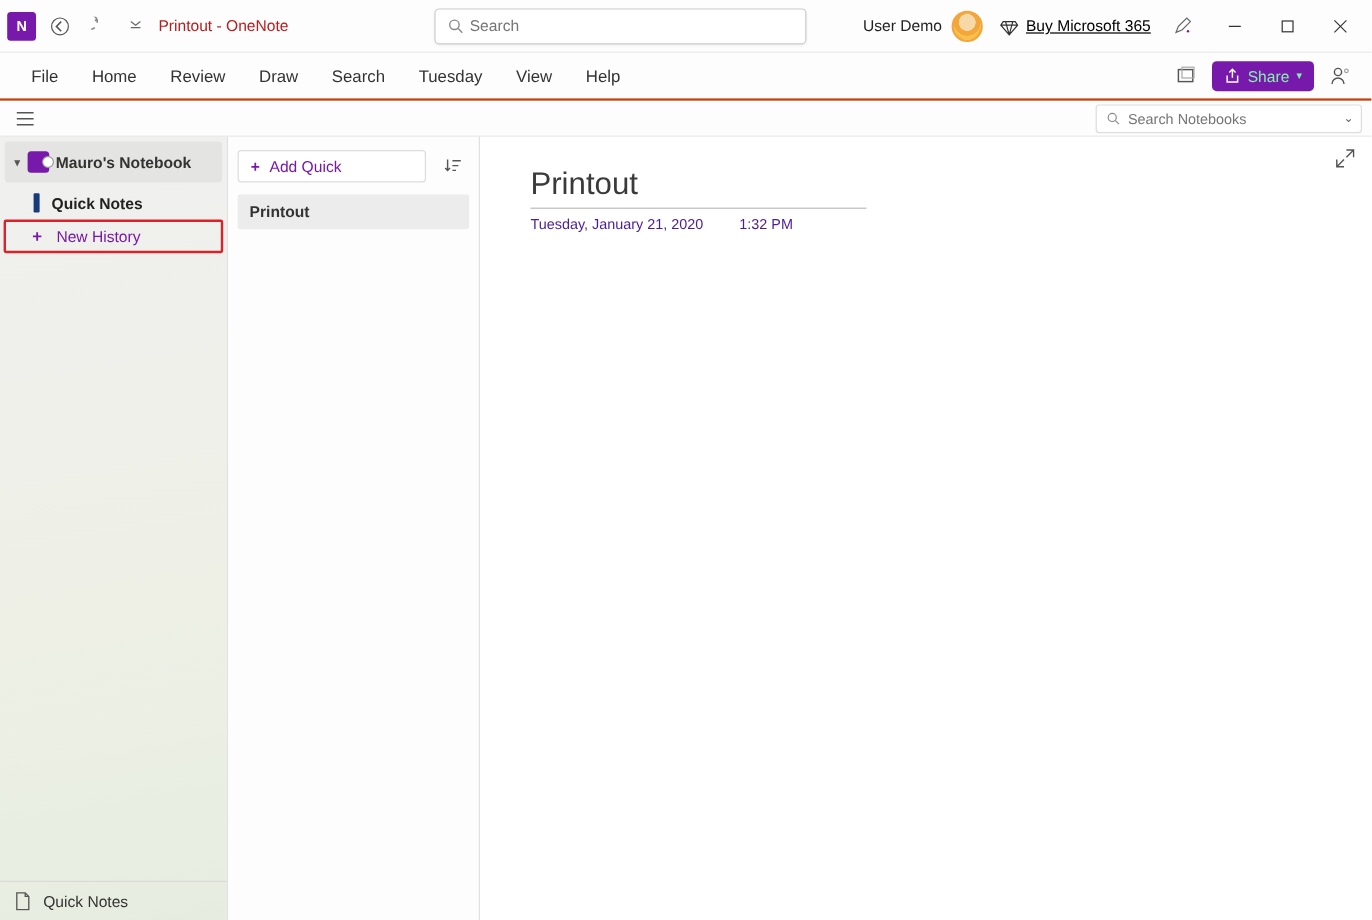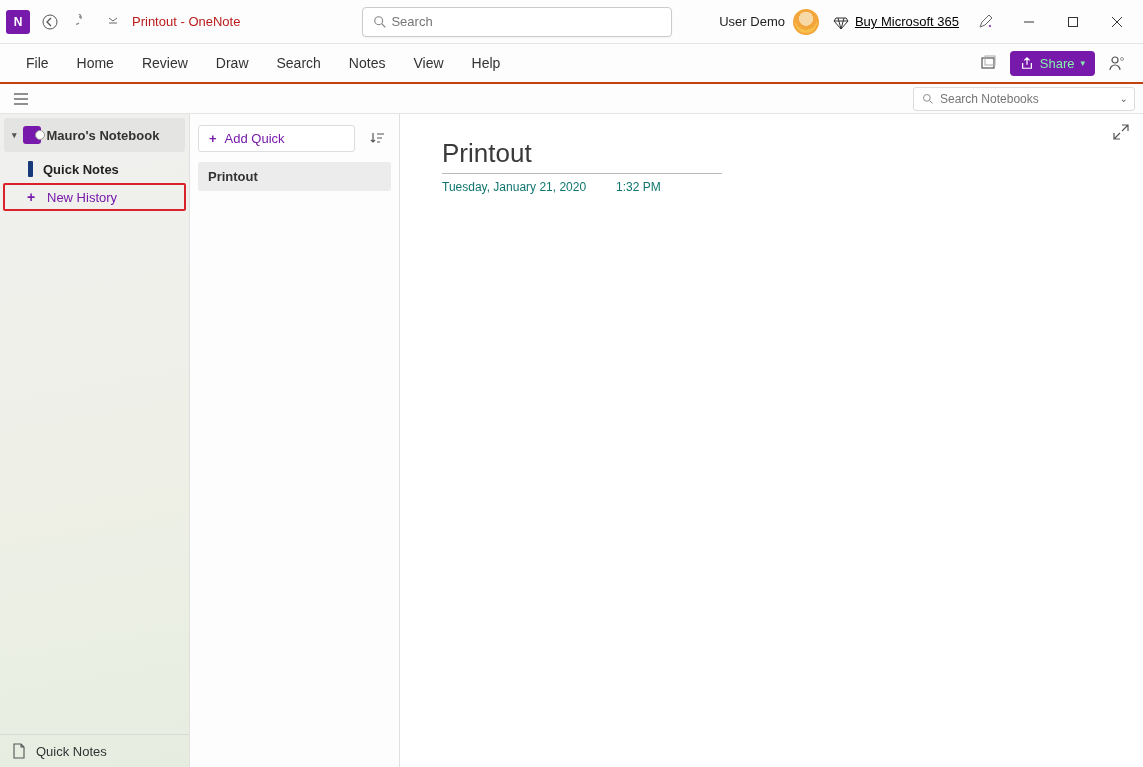--- a/index.html
+++ b/index.html
@@ -56,21 +56,21 @@
   .pagelist-top { display:flex; align-items:center; gap:8px; }
   .add-page { flex:1; border:1px solid #ddd; border-radius:3px; background:#fff; display:flex; align-items:center; gap:8px; padding:5px 10px; color:#7719aa; font-size:13px; cursor:pointer; }
   .add-page .plus { font-weight:bold; }
   .sort-btn { width:28px; height:28px; display:flex; align-items:center; justify-content:center; color:#555; cursor:pointer; border-radius:3px; }
   .page-item { margin-top:10px; background:#ececec; padding:7px 10px; border-radius:2px; font-size:13px; font-weight:600; color:#333; cursor:pointer; }
 
   
   .editor { flex:1; position:relative; padding:24px 30px 20px 42px; background:#fff; }
   .expand-corner { position:absolute; top:10px; right:14px; color:#555; cursor:pointer; }
   .note-title { font-size:26px; color:#3a3a3a; font-weight:400; padding-bottom:4px; border-bottom:1px solid #bbb; display:inline-block; min-width:280px; }
-  .note-meta { margin-top:6px; font-size:12px; color:#0f766e; display:flex; gap:30px; }
+  .note-meta { margin-top:6px; font-size:12px; color:#4c1d95; display:flex; gap:30px; }
 
   svg { display:block; }
 </style>
 </head>
 <body>
 
 <div class="titlebar">
   <div class="app-icon">N</div>
   <button class="nav-btn">
     <svg width="16" height="16" viewBox="0 0 16 16">
@@ -137,21 +137,21 @@
     </button>
   </div>
 </div>
 
 <div class="ribbon">
   <div class="ribbon-tab">File</div>
   <div class="ribbon-tab">Home</div>
   <div class="ribbon-tab">Review</div>
   <div class="ribbon-tab">Draw</div>
   <div class="ribbon-tab">Search</div>
-  <div class="ribbon-tab">Notes</div>
+  <div class="ribbon-tab">Tuesday</div>
   <div class="ribbon-tab">View</div>
   <div class="ribbon-tab">Help</div>
   <div class="ribbon-spacer"></div>
   <button class="icon-btn">
     <svg width="16" height="16" viewBox="0 0 16 16">
         <rect x="2" y="3" width="12" height="10" fill="none" stroke="#555" stroke-width="1.2"></rect>
         <rect x="5" y="1" width="10" height="9" fill="none" stroke="#aaa" stroke-width="1"></rect>
       </svg>
   </button>
   <button class="share-btn" style="margin:0 8px">

